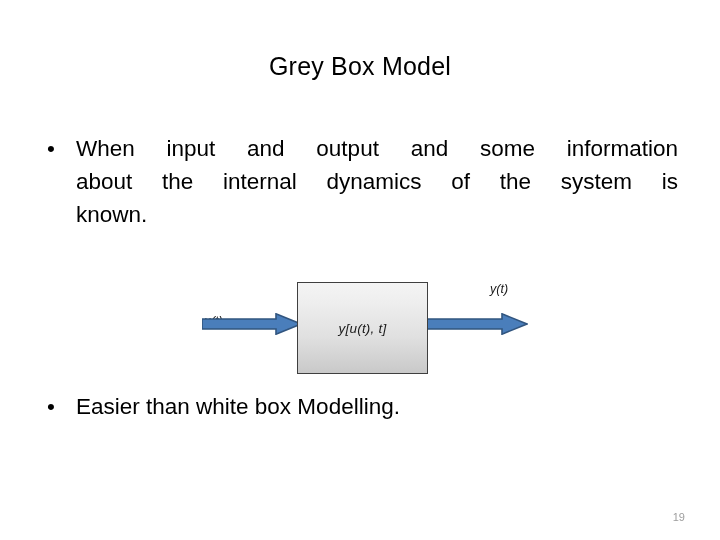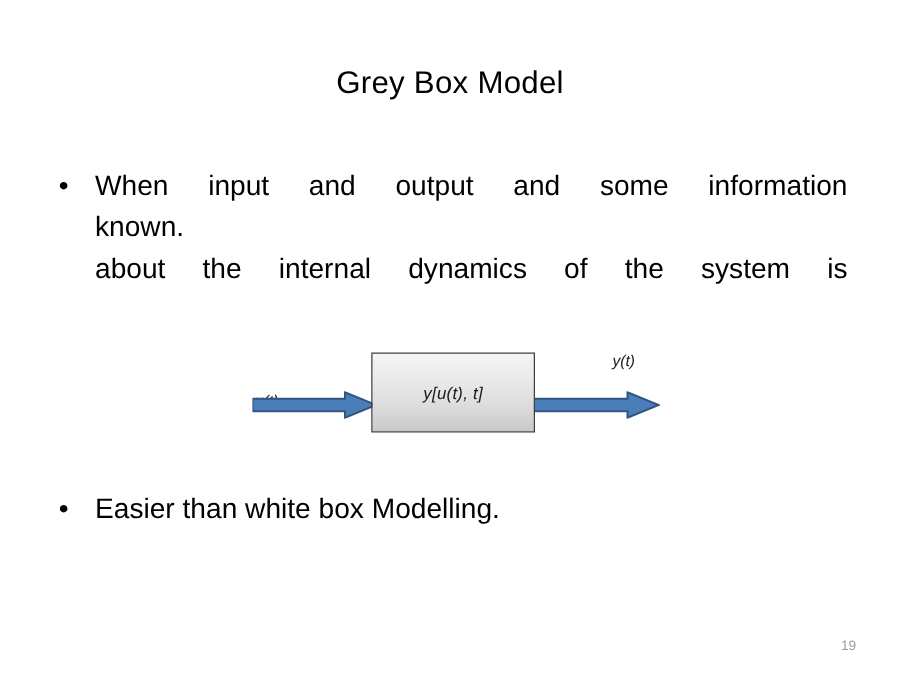--- a/index.html
+++ b/index.html
@@ -85,21 +85,21 @@
     top: 272px;
     width: 350px;
     height: 104px;
   }
 
   .sys-box {
     position: absolute;
     left: 107px;
     top: 10px;
     width: 131px;
-    height: 64px;
+    height: 92px;
     box-sizing: border-box;
     border: 1px solid #3f3f3f;
     background: linear-gradient(to bottom, #f4f4f4 0%, #eeeeee 22%, #e0e0e0 60%, #c9c9c9 100%);
     display: flex;
     align-items: center;
     justify-content: center;
     z-index: 3;
   }
   .sys-box-label {
     font-size: 13.5px;
@@ -143,22 +143,22 @@
 <body>
 
 <div class="slide">
 
   <div class="slide-title">Grey Box Model</div>
 
   <div class="bullet-block first">
     <div class="bullet justify">
       <span class="bullet-marker">•</span>
       <span class="line">When input and output and some information</span>
+      <span class="line">about the internal dynamics of the system is</span>
       <span class="line last">known.</span>
-      <span class="line">about the internal dynamics of the system is</span>
     </div>
   </div>
 
   <div class="diagram">
 
     <span class="io-label input">u(t)</span>
 
     <span class="io-label output">y(t)</span>
 
     <div class="arrow input-arrow">

